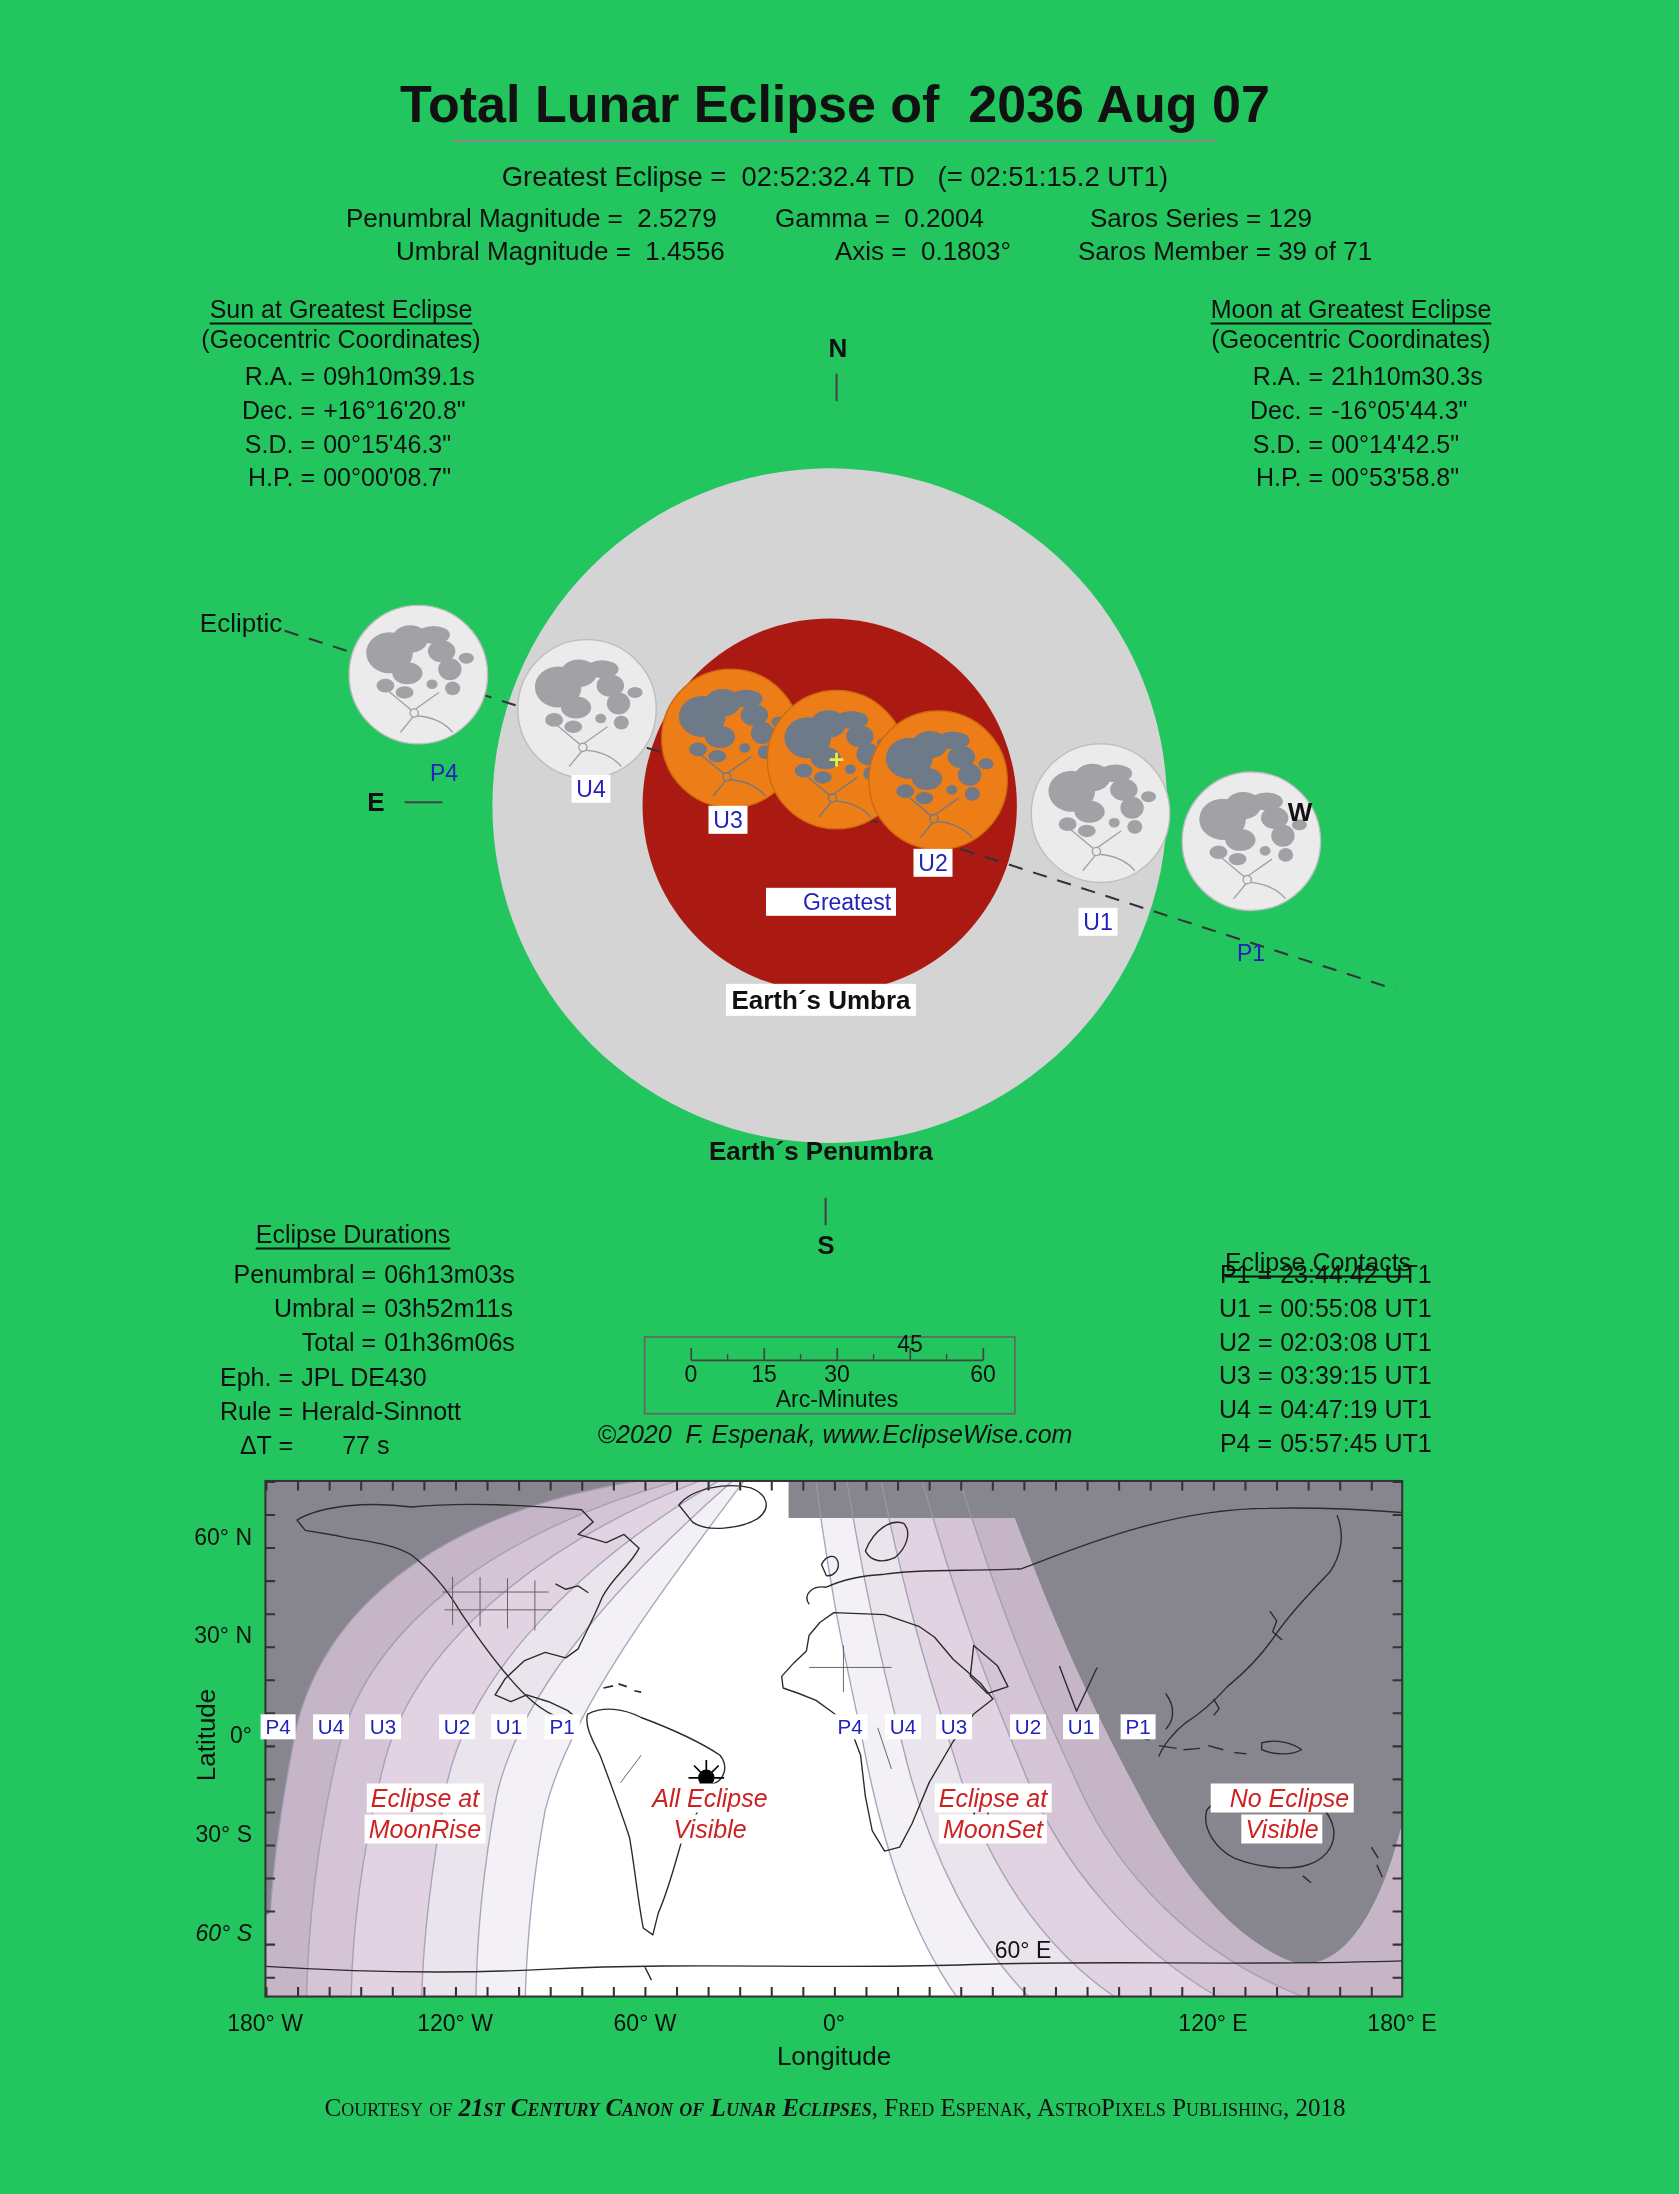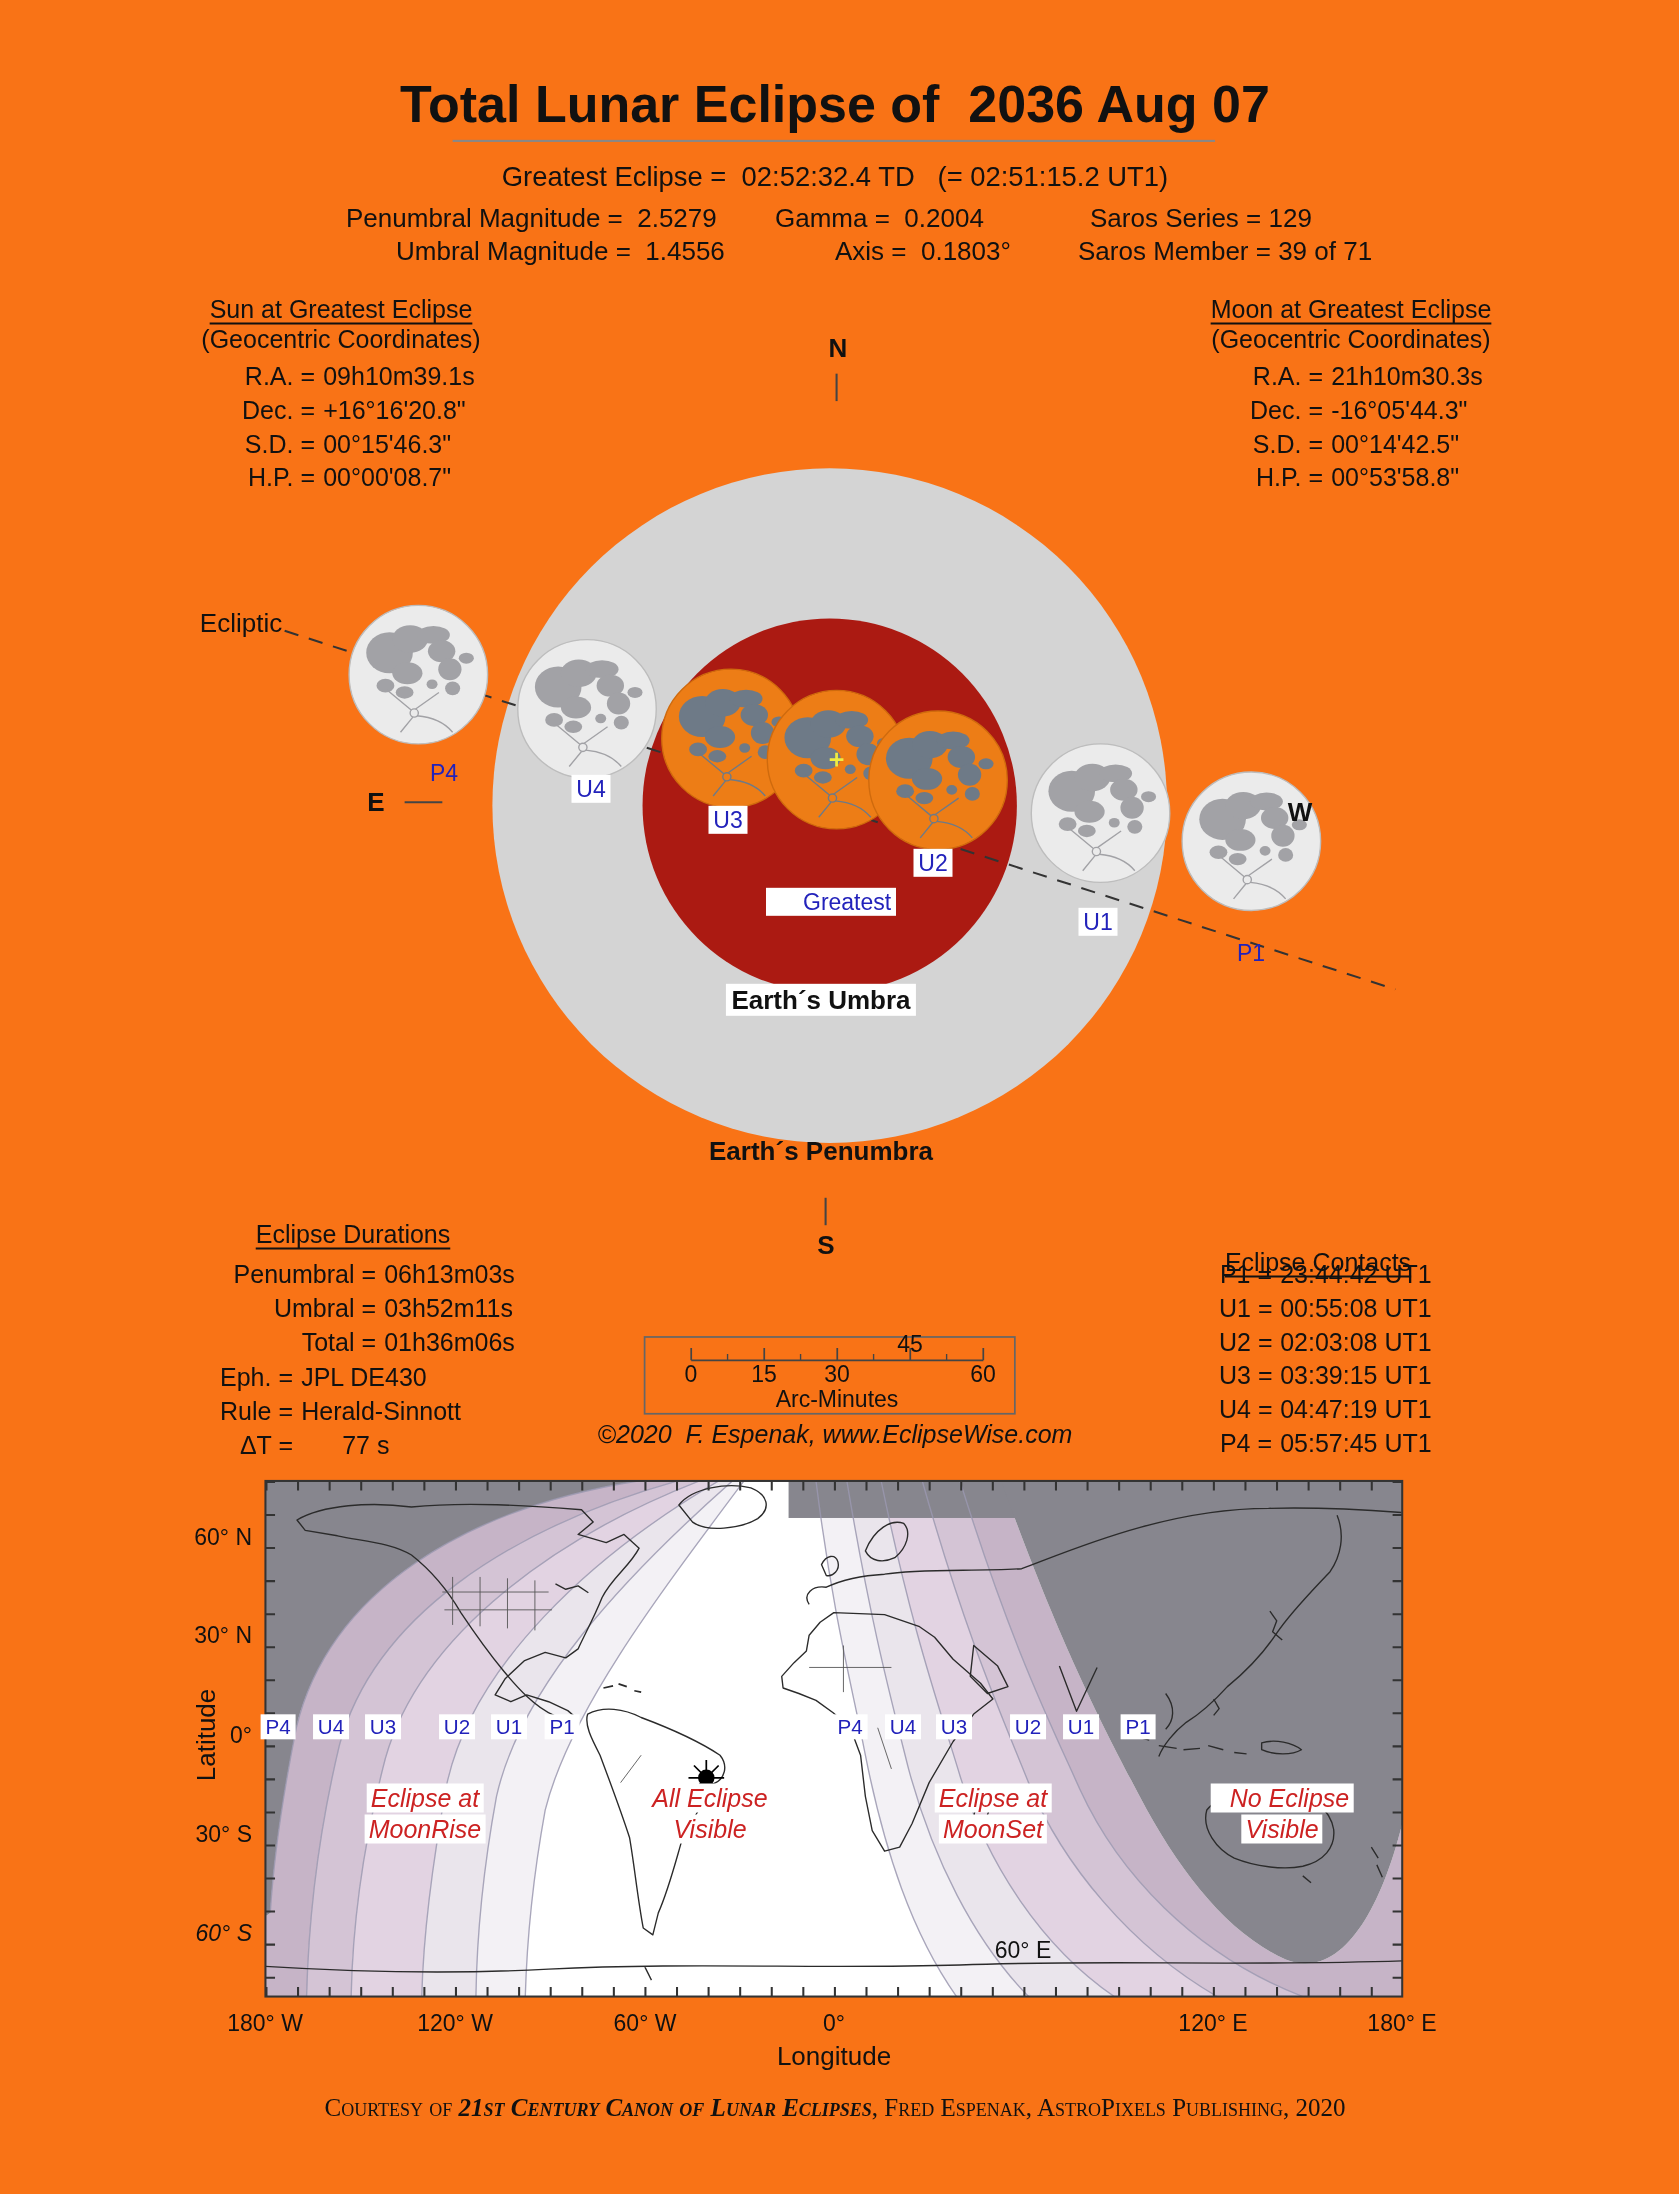--- a/index.html
+++ b/index.html
@@ -1,16 +1,16 @@
 <!DOCTYPE html>
 <html style="font-size:11px"><head>
 <meta charset="utf-8">
 <style>
   html,body{margin:0;padding:0;background:#fff;}
-  #page{position:relative;width:1680px;height:2194px;background:#f97316;overflow:hidden;
+  #page{position:relative;width:1680px;height:2194px;background:#22c55e;overflow:hidden;
         font-family:"Liberation Sans","DejaVu Sans",sans-serif;color:#111;}
   svg{position:absolute;left:0;top:0;}
   .lbl{position:absolute;transform:translate(-50%,-50%);white-space:pre;}
   .rlbl{position:absolute;transform:translate(-100%,-50%);white-space:pre;}
   .llbl{position:absolute;transform:translate(0,-50%);white-space:pre;}
   .t76{font-size:52px;font-weight:bold;}
   .t40{font-size:27.4px;}
   .t38{font-size:26px;}
   .t36{font-size:25px;}
   .t34{font-size:23px;}
@@ -285,16 +285,16 @@
 
   <div class="lbl t36 red" style="left:425px;top:1798px;">Eclipse at</div>
   <div class="lbl t36 red" style="left:425px;top:1829px;">MoonRise</div>
   <div class="lbl t36 red" style="left:710px;top:1798px;">All Eclipse</div>
   <div class="lbl t36 red" style="left:710px;top:1829px;">Visible</div>
   <div class="lbl t36 red" style="left:993px;top:1798px;">Eclipse at</div>
   <div class="lbl t36 red" style="left:993px;top:1829px;">MoonSet</div>
   <div class="lbl t36 red" style="left:1282px;top:1798px;padding-left:19px;">No Eclipse</div>
   <div class="lbl t36 red" style="left:1282px;top:1829px;">Visible</div>
 
-  <div id="footer" class="lbl" style="left:835px;top:2108px;"><span>Courtesy of </span><span class="book">21st Century Canon of Lunar Eclipses</span><span>, Fred Espenak, AstroPixels Publishing, 2020</span></div>
+  <div id="footer" class="lbl" style="left:835px;top:2108px;"><span>Courtesy of </span><span class="book">21st Century Canon of Lunar Eclipses</span><span>, Fred Espenak, AstroPixels Publishing, 2018</span></div>
 
 </div>
 
 
 </body></html>

